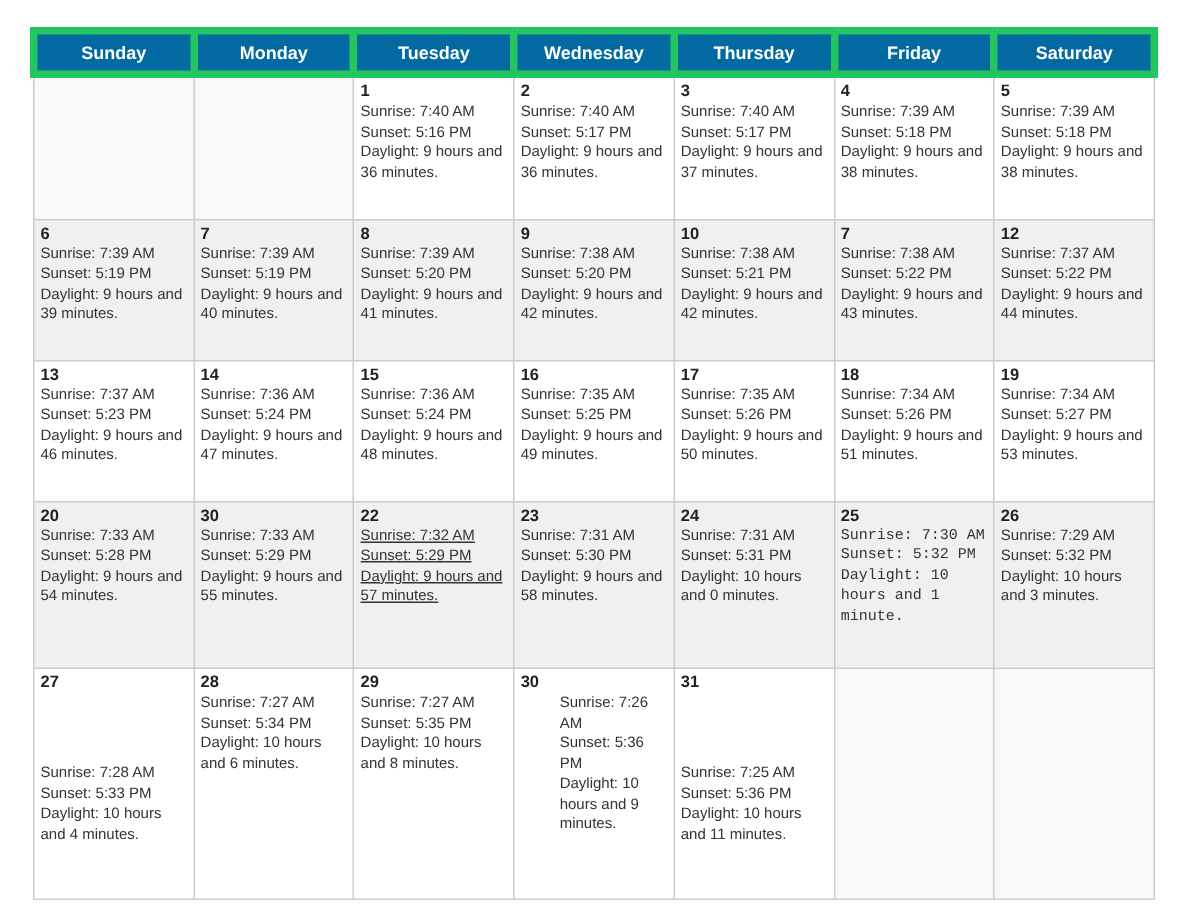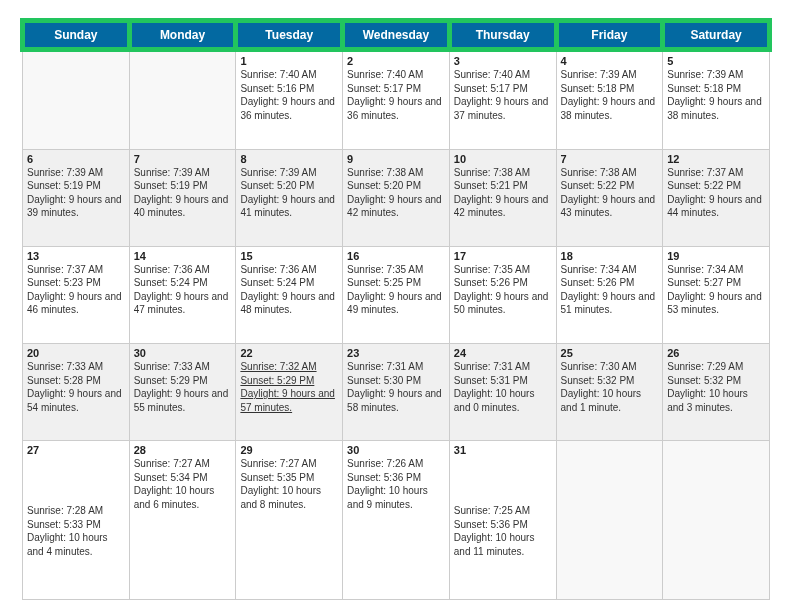--- a/index.html
+++ b/index.html
@@ -265,21 +265,21 @@
 Daylight: 9 hours and 58 minutes.</div>
           </td>
           <td class="row-shade">
             <div class="day-num">24</div>
             <div class="day-info" style="white-space: pre-line;">Sunrise: 7:31 AM
 Sunset: 5:31 PM
 Daylight: 10 hours and 0 minutes.</div>
           </td>
           <td class="row-shade">
             <div class="day-num">25</div>
-            <div class="day-info" style="white-space: pre-line;">Sunrise: 7:30 AM
+            <div class="day-info" style="white-space: pre-line; font-family: Liberation Mono, monospace;">Sunrise: 7:30 AM
 Sunset: 5:32 PM
 Daylight: 10 hours and 1 minute.</div>
           </td>
           <td class="row-shade">
             <div class="day-num">26</div>
             <div class="day-info" style="white-space: pre-line;">Sunrise: 7:29 AM
 Sunset: 5:32 PM
 Daylight: 10 hours and 3 minutes.</div>
           </td>
         </tr>
@@ -297,21 +297,21 @@
 Daylight: 10 hours and 6 minutes.</div>
           </td>
           <td class="row-white">
             <div class="day-num">29</div>
             <div class="day-info" style="white-space: pre-line;">Sunrise: 7:27 AM
 Sunset: 5:35 PM
 Daylight: 10 hours and 8 minutes.</div>
           </td>
           <td class="row-white">
             <div class="day-num">30</div>
-            <div class="day-info" style="white-space: pre-line;">Sunrise: 7:26 AM
+            <div class="day-info" style="white-space: pre-line; margin-left: 26px;">Sunrise: 7:26 AM
 Sunset: 5:36 PM
 Daylight: 10 hours and 9 minutes.</div>
           </td>
           <td class="row-white">
             <div class="day-num">31</div>
             <div class="day-info" style="white-space: pre-line; margin-top: 48px;">Sunrise: 7:25 AM
 Sunset: 5:36 PM
 Daylight: 10 hours and 11 minutes.</div>
           </td>
           <td class="empty-cell"></td>

